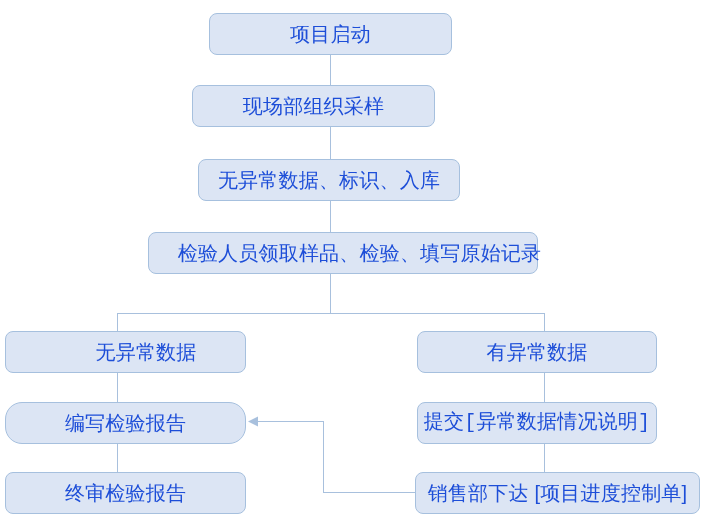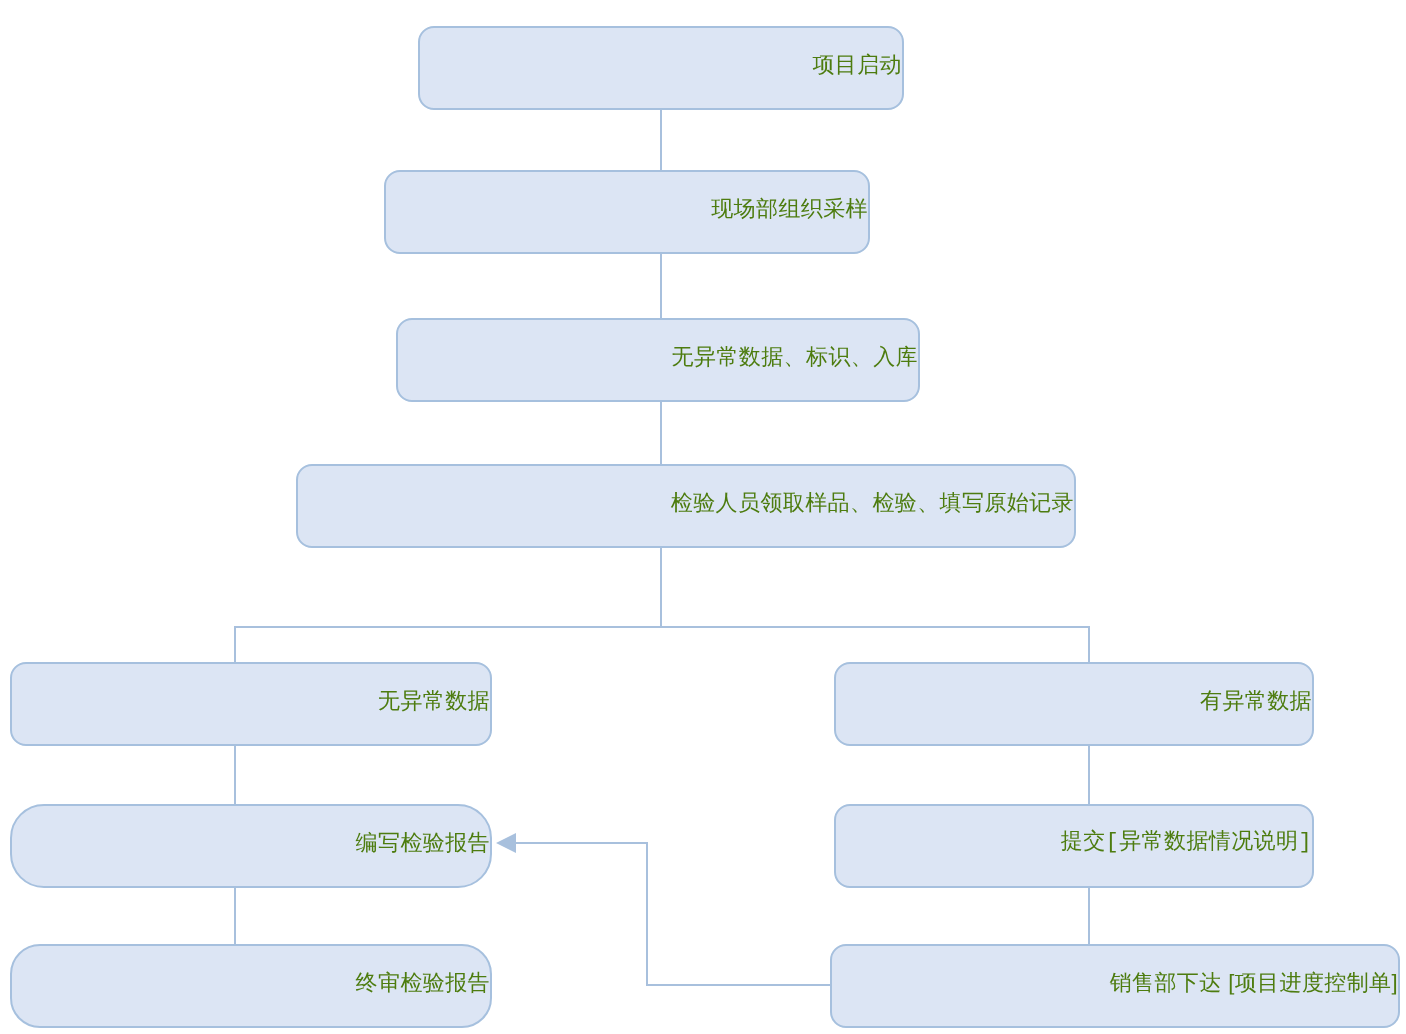--- a/index.html
+++ b/index.html
@@ -26,23 +26,23 @@
     pointer-events: none;
   }
   .node {
     position: absolute;
     box-sizing: border-box;
     background: #dce5f4;
     border: 1px solid #a6c0de;
     border-radius: 8px;
     display: flex;
     align-items: center;
-    justify-content: flex-end;
-    color: #4d7c0f;
-    font-size: 11px;
+    justify-content: center;
+    color: #1d4ed8;
+    font-size: 20px;
     line-height: 1.2;
     white-space: nowrap;
     letter-spacing: 0.2px;
   }
   .node-label {
     display: block;
     text-align: center;
   }
 </style>
 </head>
@@ -99,21 +99,21 @@
   </div>
 
   <div class="node" style="left:417px; top:331px; width:240px; height:42px;">
     <span class="node-label">有异常数据</span>
   </div>
 
   <div class="node" style="left:5px; top:402px; width:241px; height:42px;border-radius:17px;">
     <span class="node-label">编写检验报告</span>
   </div>
 
-  <div class="node" style="left:5px; top:472px; width:241px; height:42px;border-radius:15px;">
+  <div class="node" style="left:5px; top:472px; width:241px; height:42px;">
     <span class="node-label">终审检验报告</span>
   </div>
 
   <div class="node" style="left:417px; top:402px; width:240px; height:42px;font-family:Liberation Mono, monospace;">
     <span class="node-label">提交[异常数据情况说明]</span>
   </div>
 
   <div class="node" style="left:415px; top:472px; width:285px; height:42px;">
     <span class="node-label">销售部下达 [项目进度控制单]</span>
   </div>

